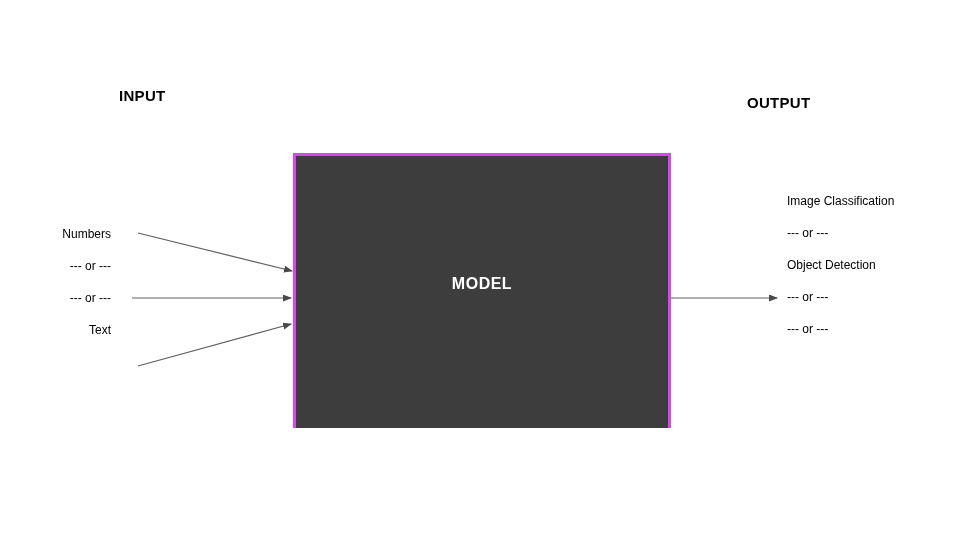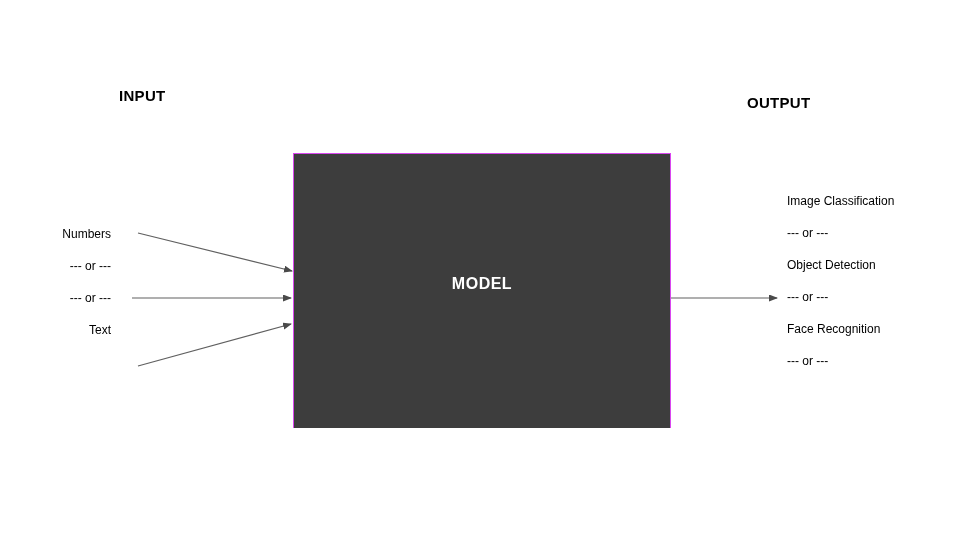--- a/index.html
+++ b/index.html
@@ -60,21 +60,21 @@
     text-align: left;
   }
 
   .model-box {
     position: absolute;
     left: 293px;
     top: 153px;
     width: 378px;
     height: 291px;
     background: #3d3d3d;
-    border: 1px solid #d946ef;
+    border: 3px solid #d946ef;
     box-sizing: border-box;
     display: flex;
     align-items: center;
     justify-content: center;
     padding-bottom: 29px;
   }
   .model-label {
     color: #ffffff;
     font-size: 16px;
     font-weight: bold;
@@ -127,21 +127,20 @@
 
   <div class="model-box">
     <span class="model-label">MODEL</span>
   </div>
 
   <div class="io-list output-list">
     <div class="item label">Image Classification</div>
     <div class="item sep">--- or ---</div>
     <div class="item label">Object Detection</div>
     <div class="item sep">--- or ---</div>
-    <div class="item label">Face Recognition</div>
     <div class="item sep">--- or ---</div>
   </div>
 
   <div class="watermark">
     <svg class="watermark-icon" width="56" height="44" viewBox="0 0 56 44" xmlns="http://www.w3.org/2000/svg">
       <g stroke="#c6c6c6" stroke-width="1.6" fill="#ffffff">
         <path d="M34.5 16.5c0 7.2-6.6 13-14.8 13-1.6 0-3.2-.2-4.6-.6l-5.4 2.8 1.6-4.9c-3.3-2.4-5.3-6-5.3-10.3 0-7.2 6.6-13 14.8-13s13.7 5.8 13.7 13z"></path>
         <circle cx="14.5" cy="12.5" r="1.6"></circle>
         <circle cx="23.5" cy="12.5" r="1.6"></circle>
         <path d="M24.5 28.5c0-6 5.6-10.8 12.4-10.8s12.4 4.8 12.4 10.8c0 3.5-1.9 6.6-4.8 8.6l1.3 4.1-4.6-2.4c-1.3.4-2.8.6-4.3.6-6.8 0-12.4-4.9-12.4-10.9z"></path>

